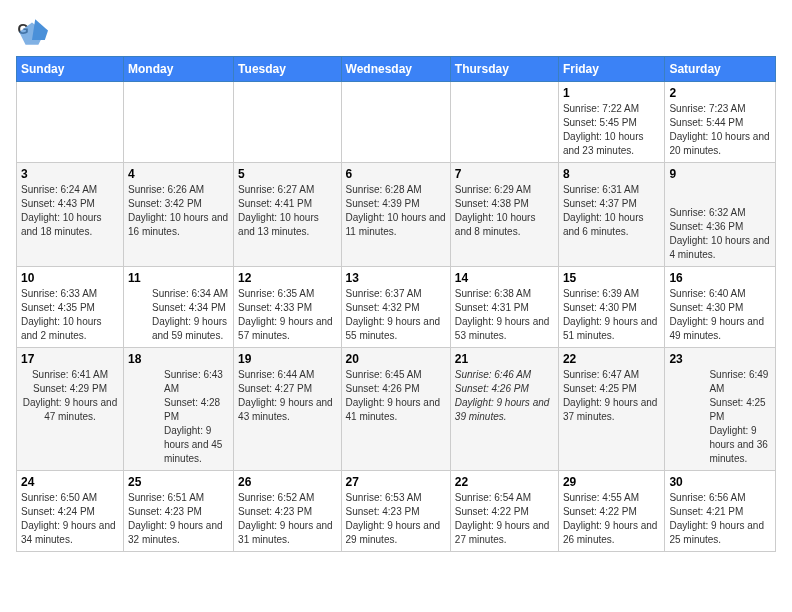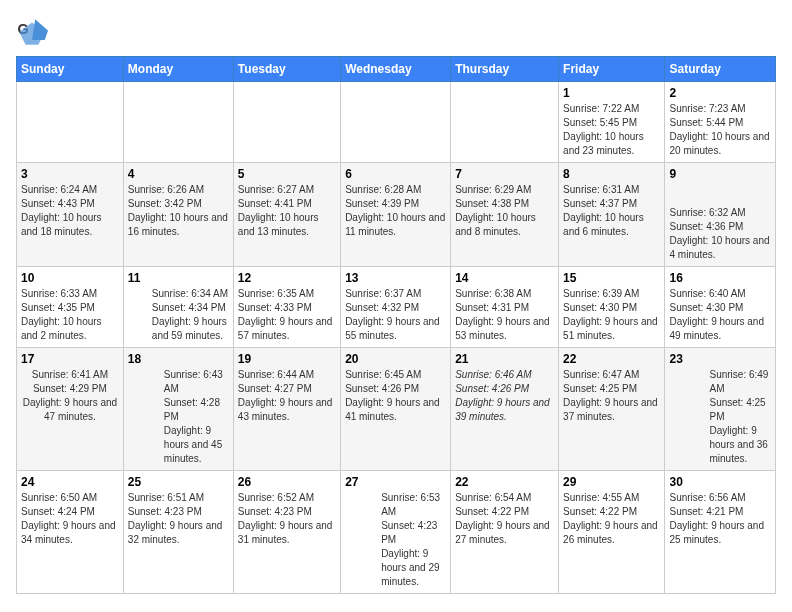--- a/index.html
+++ b/index.html
@@ -291,21 +291,21 @@
 Daylight: 9 hours and 32 minutes.</div>
         </td>
         <td>
           <span class="day-num">26</span>
           <div class="day-info" style="white-space: pre-line;">Sunrise: 6:52 AM
 Sunset: 4:23 PM
 Daylight: 9 hours and 31 minutes.</div>
         </td>
         <td>
           <span class="day-num">27</span>
-          <div class="day-info" style="white-space: pre-line; margin-left: 36px;">Sunrise: 6:53 AM
+          <div class="day-info" style="white-space: pre-line;">Sunrise: 6:53 AM
 Sunset: 4:23 PM
 Daylight: 9 hours and 29 minutes.</div>
         </td>
         <td>
           <span class="day-num">22</span>
           <div class="day-info" style="white-space: pre-line;">Sunrise: 6:54 AM
 Sunset: 4:22 PM
 Daylight: 9 hours and 27 minutes.</div>
         </td>
         <td>

